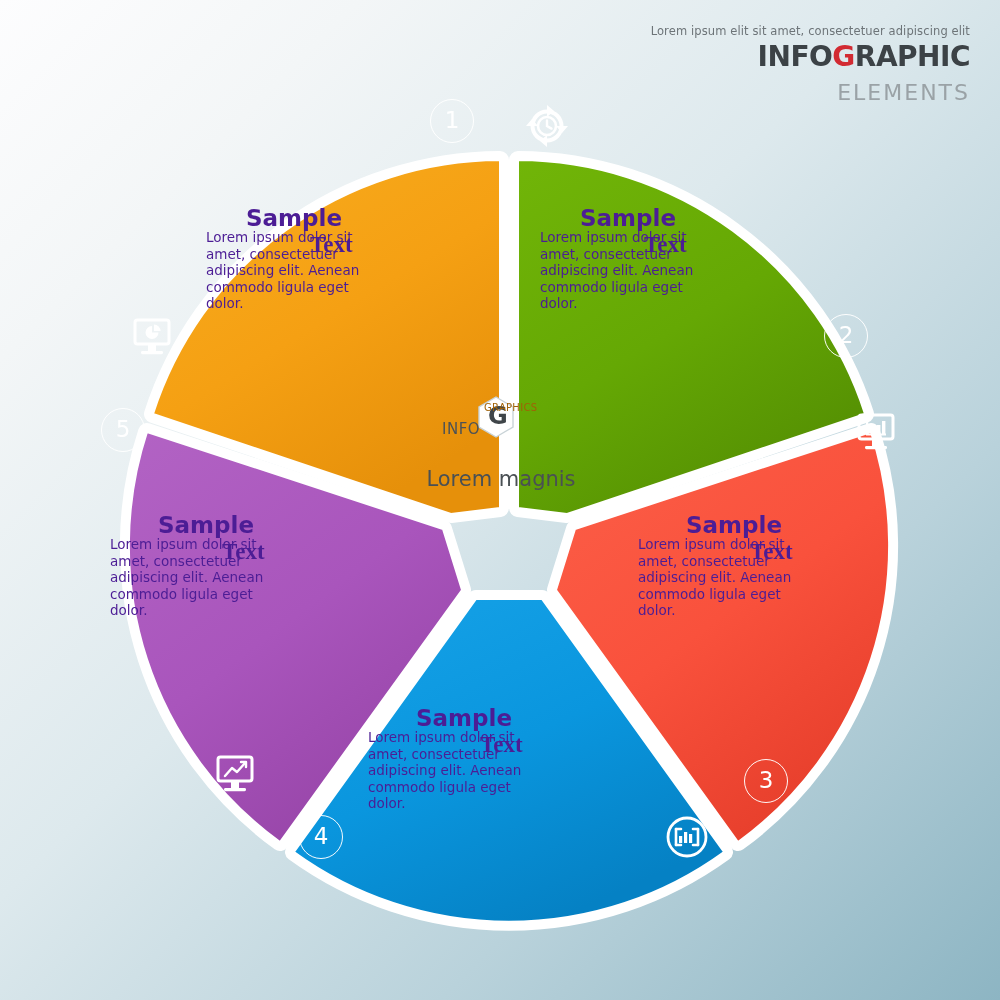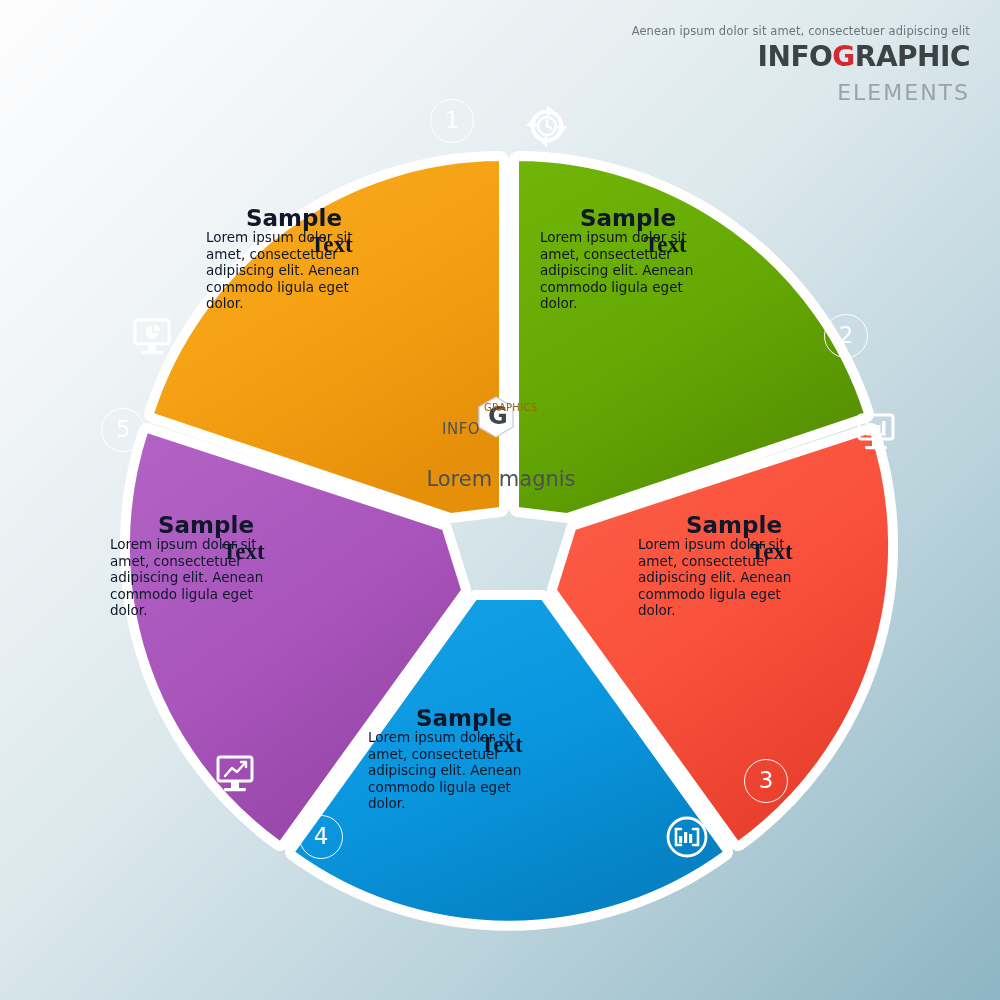--- a/index.html
+++ b/index.html
@@ -19,21 +19,21 @@
 
   
   #wheel{position:absolute;left:40px;top:60px;width:920px;height:920px;}
   #wheel svg{display:block;}
 
   
   .ov{position:absolute;left:0;top:0;width:1000px;height:1000px;pointer-events:none;}
   .ov>*{pointer-events:auto;}
 
   
-  .segtext{position:absolute;width:250px;color:#0f172a;}
+  .segtext{position:absolute;width:250px;color:#4c1d95;}
   .segtext .head{position:relative;height:62px;}
   .segtext .head .w1{position:absolute;font-size:23px;font-weight:700;left:48px;top:0;}
   .segtext .head .w2{position:absolute;font-size:23px;font-weight:700;left:112px;top:27px;font-family:Liberation Serif, serif;}
   .segtext .body{font-size:13.5px;line-height:1.23;text-align:left;width:182px;
                  position:relative;top:-38px;}
   .segtext.green .body,.segtext.orange .body{margin-left:8px;}
 
   
   .badge{position:absolute;width:42px;height:42px;border-radius:50%;
          border:1.6px solid rgba(255,255,255,.95);color:#fff;
@@ -53,21 +53,21 @@
   #centertext{position:absolute;left:370px;top:468px;width:262px;text-align:center;color:#52585c;}
   #centertext .big{font-size:21px;line-height:1.1;margin-bottom:3px;color:#4a5054;}
   #centertext .small{font-size:12.6px;line-height:1.28;}
 </style>
 </head>
 <body>
 
 <div id="stage">
 
   <div id="header">
-    <div class="tagline">Aenean ipsum dolor sit amet, consectetuer adipiscing elit</div>
+    <div class="tagline">Lorem ipsum elit sit amet, consectetuer adipiscing elit</div>
     <div class="title"><span>INFO</span><span class="g">G</span><span>RAPHIC</span></div>
     <div class="subtitle">ELEMENTS</div>
   </div>
 
   <div id="wheel">
     <svg width="920" height="920" viewBox="0 0 920 920" xmlns="http://www.w3.org/2000/svg">
       <defs>
         <filter id="shdw" x="-25%" y="-25%" width="150%" height="150%">
           <feDropShadow dx="2" dy="4" stdDeviation="5" flood-color="#5d7079" flood-opacity="0.45"></feDropShadow>
         </filter>

